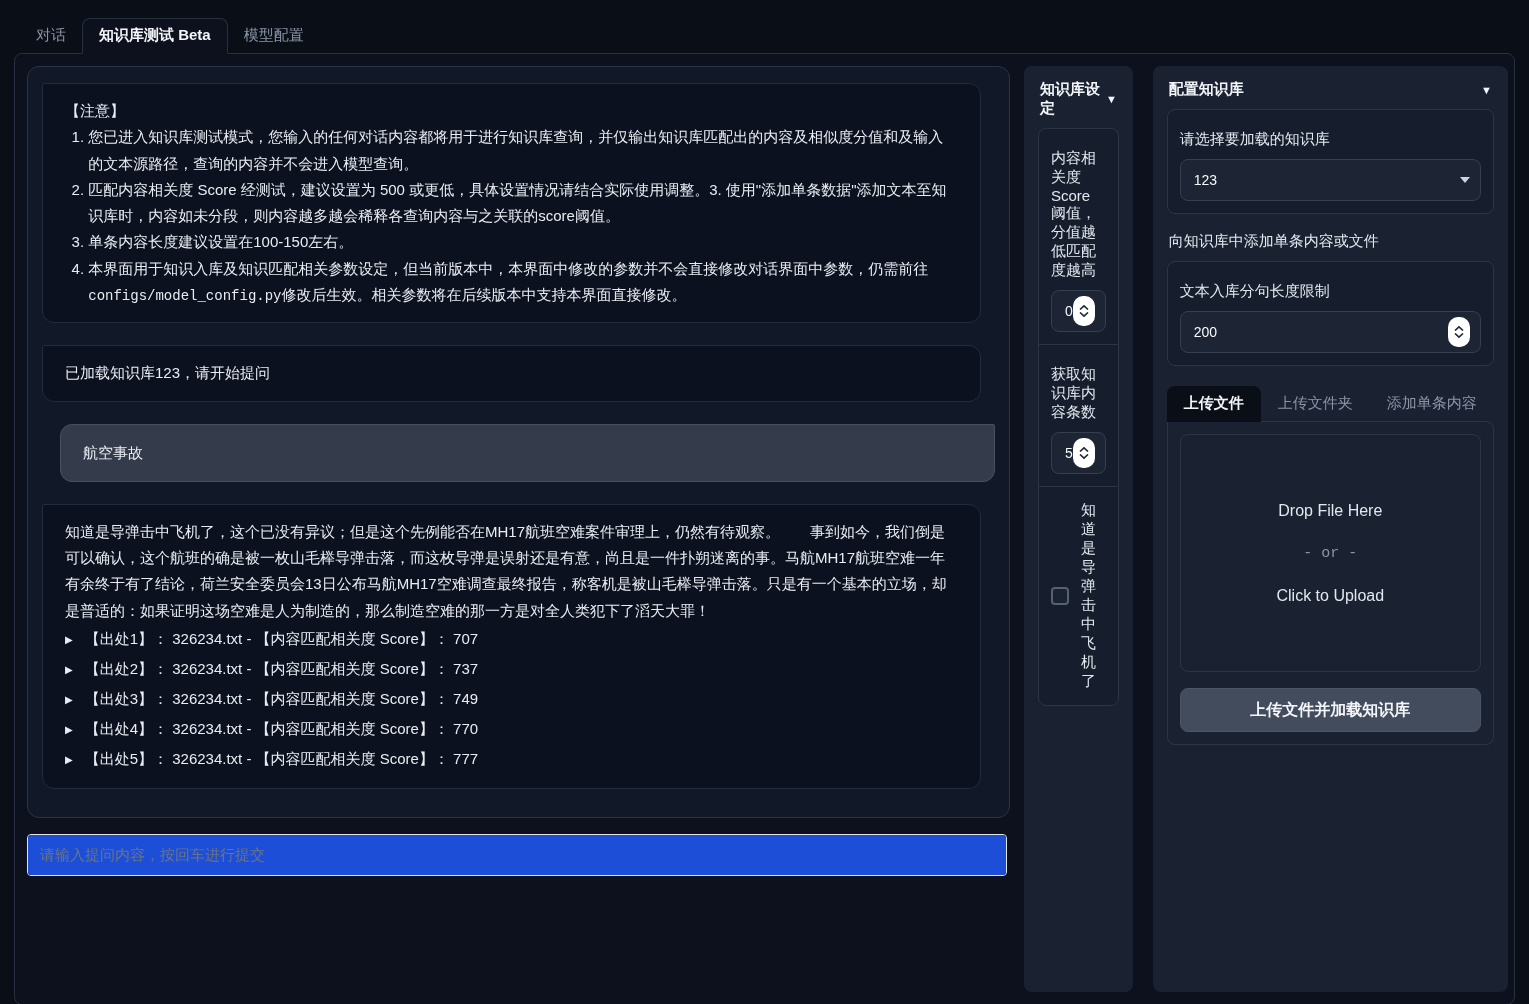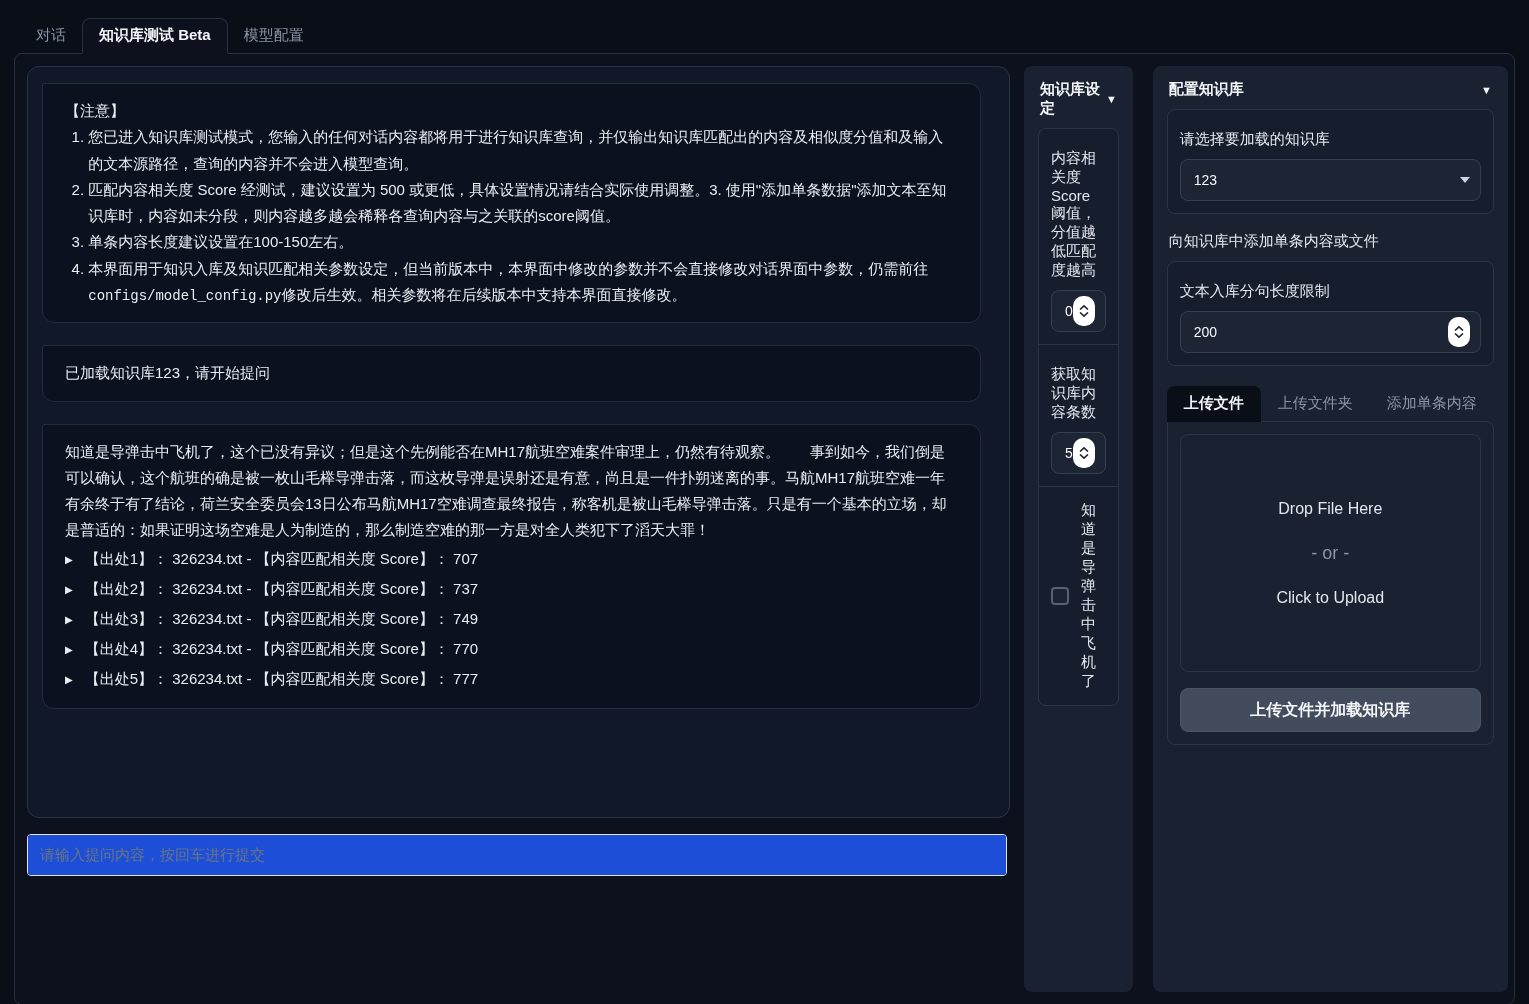--- a/index.html
+++ b/index.html
@@ -62,21 +62,21 @@
   .cb-label{font-size:15px;color:#e3e7ee;cursor:pointer;}
   .standalone-label{font-size:15px;color:#e3e7ee;margin:18px 2px 10px 2px;}
 
   .inner-tabs{display:flex;align-items:flex-end;margin-top:20px;position:relative;z-index:2;text-align:right;}
   .itab{padding:8px 17px 9px;font-size:15px;color:#8b94a7;cursor:pointer;white-space:nowrap;}
   .itab.active{background:#0a0e17;border-radius:8px 8px 0 0;color:#f3f5f9;font-weight:bold;}
   .inner-panel{border:1px solid #2c3546;border-radius:0 8px 8px 8px;padding:12px;margin-top:-1px;position:relative;z-index:1;}
   .upload-box{border:1px solid #2c3546;border-radius:8px;height:238px;display:flex;flex-direction:column;
     align-items:center;justify-content:center;gap:25px;cursor:pointer;}
   .drop-line1,.drop-line3{font-size:16px;color:#e3e7ee;}
-  .drop-line2{font-size:18px;color:#8b94a7;}
+  .drop-line2{font-size:15px;color:#8b94a7;font-family:Liberation Mono, monospace;}
   .upload-btn{margin-top:16px;height:44px;width:100%;background:#434c5c;border:1px solid #4c5565;
     border-radius:8px;color:#f3f5f9;font-size:16px;font-weight:bold;display:flex;align-items:center;
     justify-content:center;cursor:pointer;font-family:inherit;}
 </style>
 </head>
 <body>
 
 <div class="tabbar">
   <div class="tab">对话</div>
   <div class="tab active">知识库测试 Beta</div>
@@ -95,20 +95,23 @@
           <li>匹配内容相关度 Score 经测试，建议设置为 500 或更低，具体设置情况请结合实际使用调整。3. 使用"添加单条数据"添加文本至知识库时，内容如未分段，则内容越多越会稀释各查询内容与之关联的score阈值。</li>
           <li>单条内容长度建议设置在100-150左右。</li>
           <li><span>本界面用于知识入库及知识匹配相关参数设定，但当前版本中，本界面中修改的参数并不会直接修改对话界面中参数，仍需前往</span><code>configs/model_config.py</code><span>修改后生效。相关参数将在后续版本中支持本界面直接修改。</span></li>
         </ol>
       </div>
 
       <div class="msg bot">
         <p>已加载知识库123，请开始提问</p>
       </div>
 
+      <div class="msg user">
+        <p>航空事故</p>
+      </div>
 
       <div class="msg bot">
         <p>知道是导弹击中飞机了，这个已没有异议；但是这个先例能否在MH17航班空难案件审理上，仍然有待观察。　　事到如今，我们倒是可以确认，这个航班的确是被一枚山毛榉导弹击落，而这枚导弹是误射还是有意，尚且是一件扑朔迷离的事。马航MH17航班空难一年有余终于有了结论，荷兰安全委员会13日公布马航MH17空难调查最终报告，称客机是被山毛榉导弹击落。只是有一个基本的立场，却是普适的：如果证明这场空难是人为制造的，那么制造空难的那一方是对全人类犯下了滔天大罪！</p>
         <details class="src">
           <summary><span class="tri">▶</span><span>【出处1】： 326234.txt - 【内容匹配相关度 Score】： 707</span></summary>
         </details>
         <details class="src">
           <summary><span class="tri">▶</span><span>【出处2】： 326234.txt - 【内容匹配相关度 Score】： 737</span></summary>
         </details>
         <details class="src">

